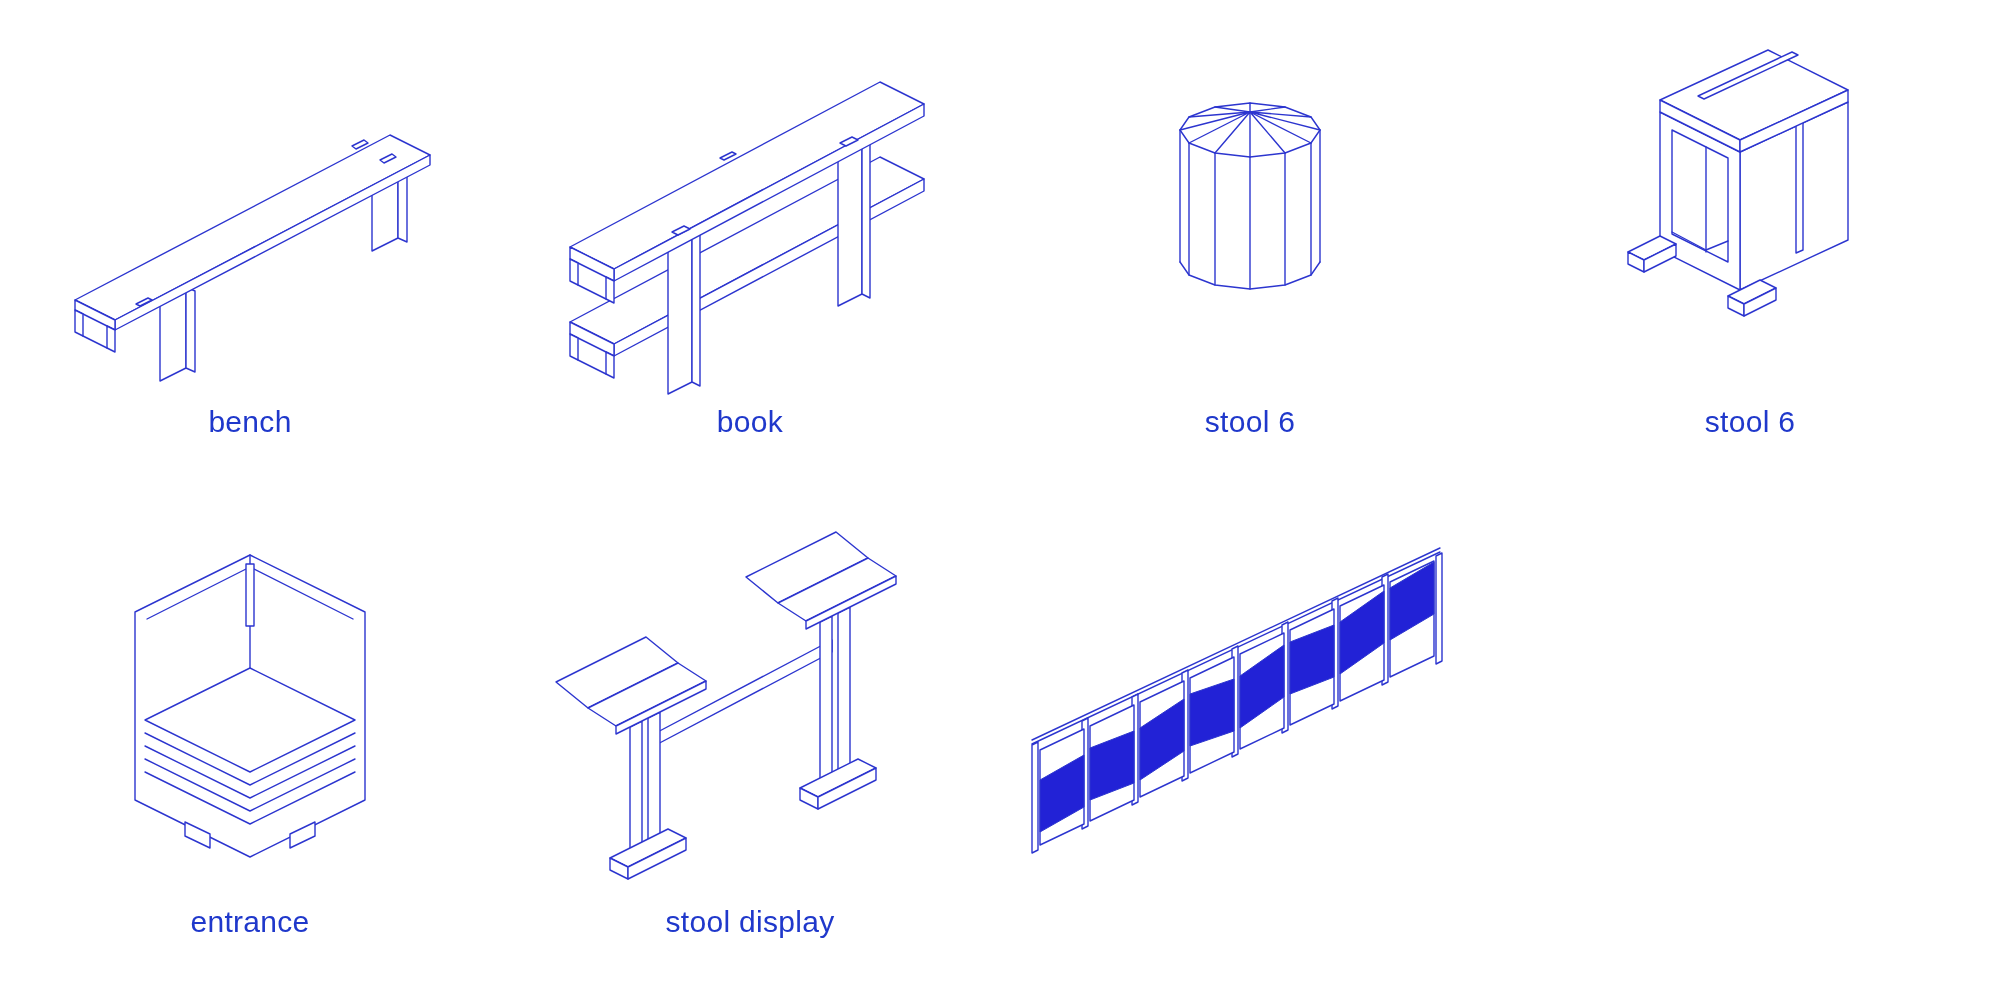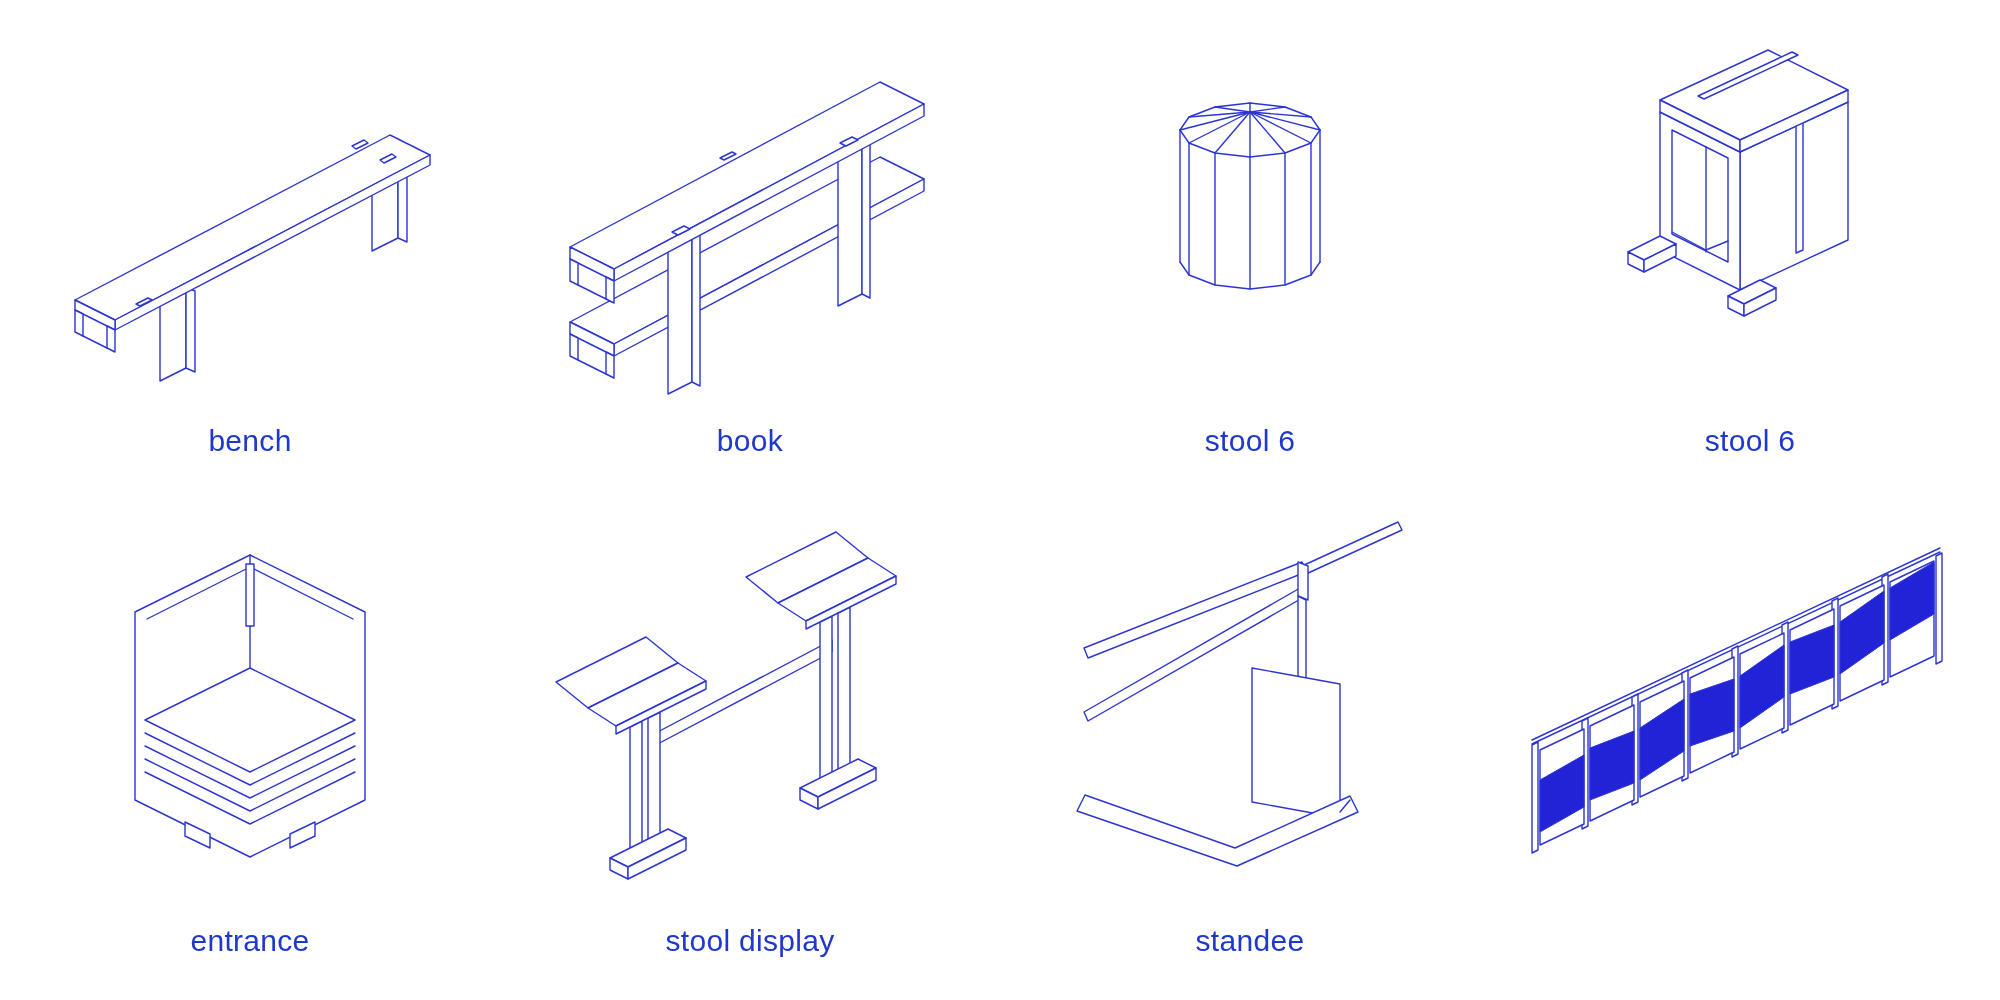--- a/index.html
+++ b/index.html
@@ -11,21 +11,21 @@
   }
   .grid {
     display:grid;
     grid-template-columns:repeat(4,500px);
     grid-template-rows:500px 500px;
     width:2000px; height:1000px;
   }
   figure.cell { margin:0; display:flex; flex-direction:column; align-items:center; }
   figure.cell svg { width:500px; height:400px; display:block; }
   figcaption {
-    font-size:30px; color:var(--label); margin-top:24px;
+    font-size:30px; color:var(--label); margin-top:5px;
     letter-spacing:0.3px; text-align:center;
   }
   .f { fill:#ffffff; stroke:var(--line); stroke-width:1.4; stroke-linejoin:round; }
   .l { fill:none; stroke:var(--line); stroke-width:1.4; stroke-linejoin:round; stroke-linecap:round; }
   .band { stroke:var(--line); stroke-width:1; stroke-linejoin:round; }
 </style>
 </head>
 <body>
 
 <main class="grid">
@@ -193,39 +193,20 @@
       </g>
       <g>
         <polygon class="f" points="88,208 178,163 146,137 56,182"></polygon>
         <polygon class="f" points="88,208 178,163 206,181 116,226"></polygon>
         <polygon class="f" points="116,226 206,181 206,189 116,234"></polygon>
       </g>
     </svg>
     <figcaption>stool display</figcaption>
   </figure>
 
-  <figure class="cell">
-    <svg viewBox="0 0 500 400">
-      <g>
-        <polygon class="f" points="302,66 398,22 402,30 306,74"></polygon>
-        <polygon class="f" points="84,148 302,62 306,72 88,158"></polygon>
-        <polygon class="f" points="84,212 300,88 304,97 88,221"></polygon>
-        <polygon class="f" points="298,62 308,66 308,100 298,96"></polygon>
-        <polygon class="f" points="298,96 306,100 306,180 298,176"></polygon>
-      </g>
-      <g>
-        <polygon class="f" points="252,168 340,184 340,318 252,302"></polygon>
-      </g>
-      <g>
-        <polygon class="f" points="85,295 235,348 350,296 358,312 237,366 77,311"></polygon>
-        <line class="l" x1="340" y1="312" x2="350" y2="300"></line>
-      </g>
-    </svg>
-    <figcaption>standee</figcaption>
-  </figure>
 
   <figure class="cell">
     <svg viewBox="0 0 500 400">
       <g>
         <line class="l" x1="32" y1="240" x2="440" y2="48"></line>
         <line class="l" x1="32" y1="244" x2="440" y2="52"></line>
       </g>
       <g>
         <polygon class="f" points="436,56 442,53 442,161 436,164"></polygon>
       </g>

